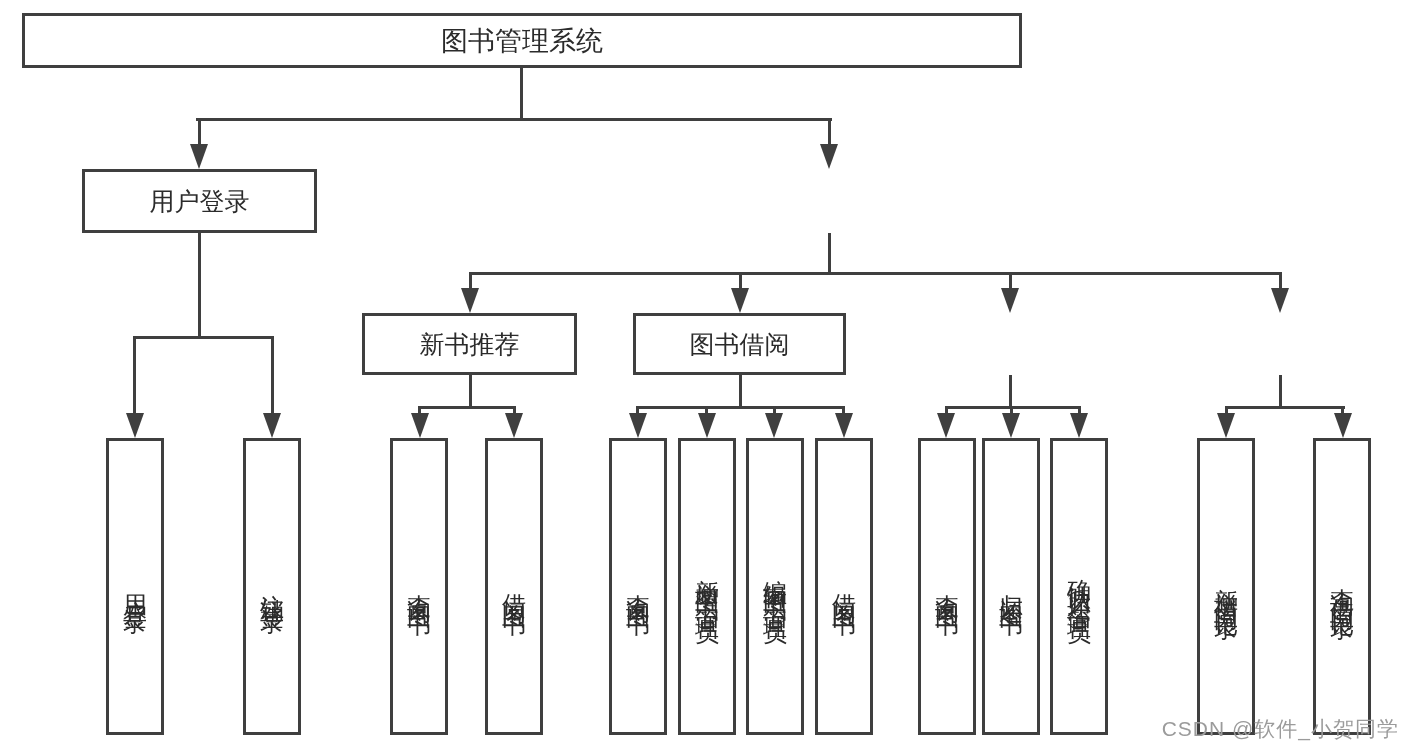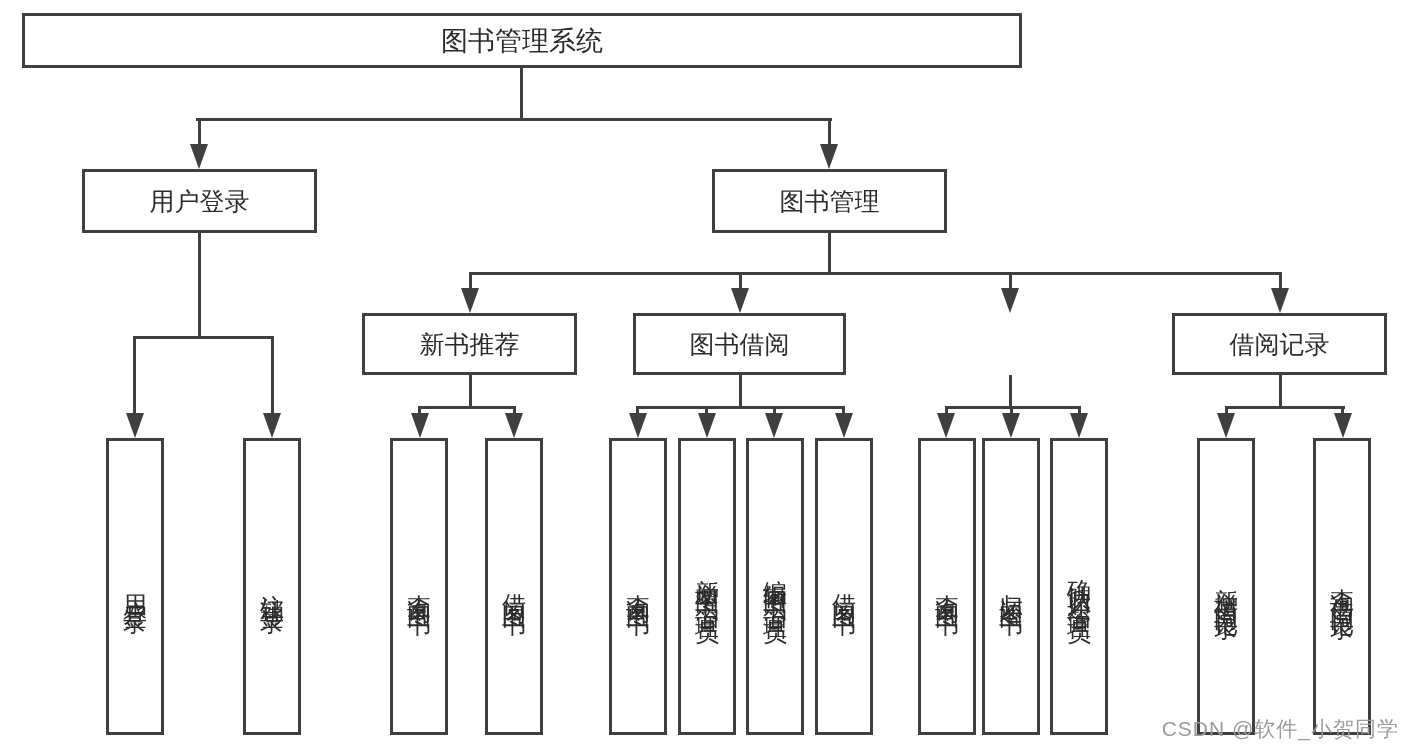--- a/index.html
+++ b/index.html
@@ -36,36 +36,30 @@
 <div id="canvas" style="--line: #3f3f3f; --text: #2b2b2b; --bg: #ffffff; --wm: #9b9b9b;">
 
   <div class="box root-label" style="left:22px;top:13px;width:1000px;height:55px;">
     <span>图书管理系统</span>
   </div>
 
   <div class="box h-label" style="left:82px;top:169px;width:235px;height:64px;">
     <span>用户登录</span>
   </div>
 
-  <div class="box h-label" style="left:712px;top:169px;width:235px;height:64px;">
-    <span>图书管理</span>
-  </div>
 
   <div class="box h-label" style="left:362px;top:313px;width:215px;height:62px;">
     <span>新书推荐</span>
   </div>
 
   <div class="box h-label" style="left:633px;top:313px;width:213px;height:62px;">
     <span>图书借阅</span>
   </div>
 
 
-  <div class="box h-label" style="left:1172px;top:313px;width:215px;height:62px;">
-    <span>借阅记录</span>
-  </div>
 
   <div class="box leaf" style="left:106px;top:438px;width:58px;height:297px;">
     <span class="v-label">用户登录</span>
   </div>
   <div class="box leaf" style="left:243px;top:438px;width:58px;height:297px;">
     <span class="v-label">注销登录</span>
   </div>
 
   <div class="box leaf" style="left:390px;top:438px;width:58px;height:297px;">
     <span class="v-label">查询图书</span>

